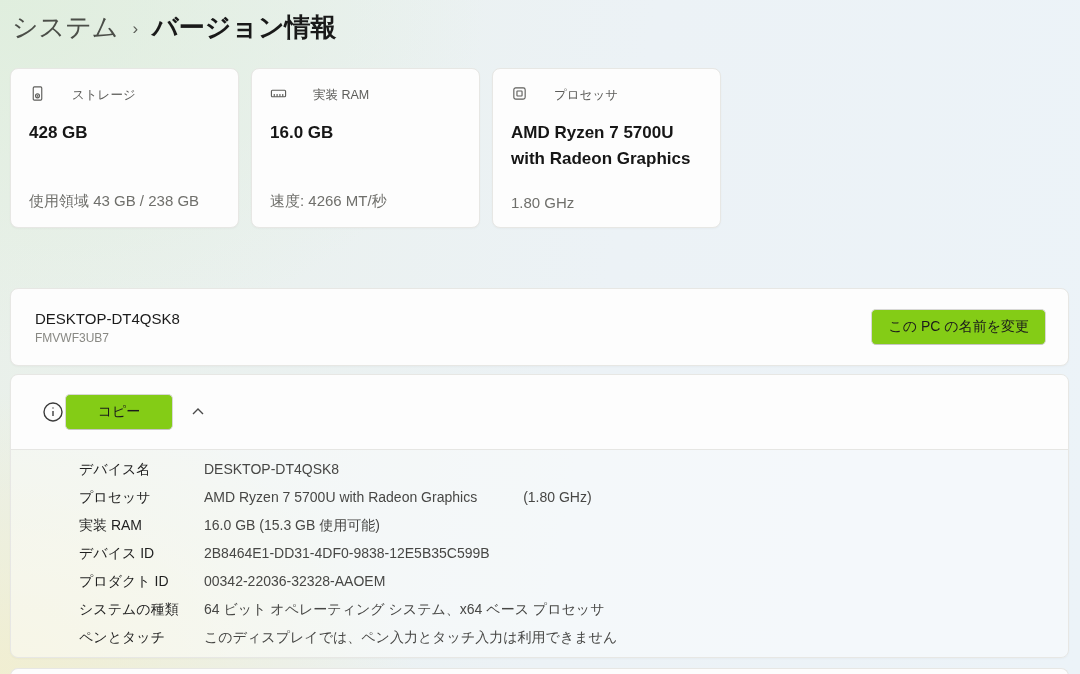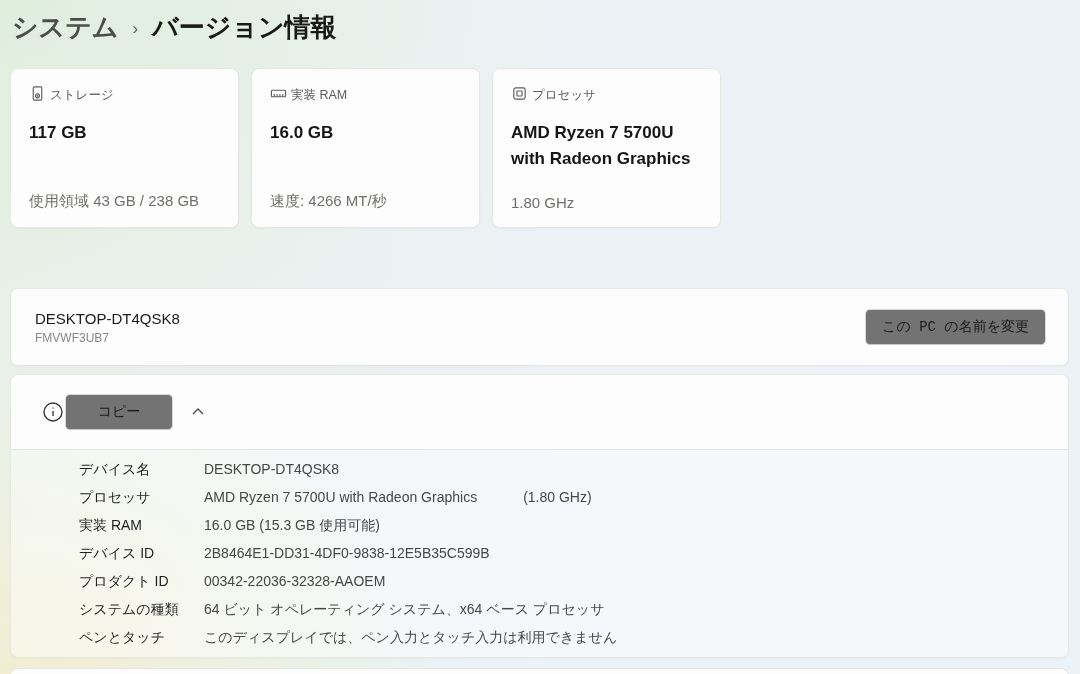--- a/index.html
+++ b/index.html
@@ -14,59 +14,59 @@
       linear-gradient(100deg, #e9f0e9 0%, #ecf2f6 55%, #ecf3f8 100%);
     color: #1b1b1b;
   }
 
   
   .breadcrumb {
     position: absolute; top: 10px; left: 12px;
     display: flex; align-items: center; gap: 14px;
     font-size: 26px;
   }
-  .breadcrumb .parent { color: #4b4e48; font-weight: 700; cursor: default; }
+  .breadcrumb .parent { color: #4b4e48; font-weight: 400; cursor: default; }
   .breadcrumb .sep { color: #5a5d57; font-size: 17px; padding-top: 3px; }
   .breadcrumb .title { color: #191919; font-weight: 700; }
 
   
   .cards { position: absolute; top: 68px; left: 10px; display: flex; gap: 12px; }
   .card {
     width: 229px; height: 160px;
     background: #fdfdfd;
     border: 1px solid #e7e7e4;
     border-radius: 8px;
     padding: 16px 18px;
     position: relative;
     box-shadow: 0 1px 2px rgba(0,0,0,0.03);
   }
-  .card-head { display: flex; align-items: center; gap: 4px; color: #5d5d5a; font-size: 12.5px; }
+  .card-head { display: flex; align-items: center; gap: 26px; color: #5d5d5a; font-size: 12.5px; }
   .card-head svg { width: 17px; height: 17px; stroke: #5d5d5a; }
   .card-value { margin-top: 15px; font-size: 17px; font-weight: 700; color: #161616; line-height: 1.55; }
   .card-footer { position: absolute; left: 18px; bottom: 16px; font-size: 15px; color: #6f6f6b; }
 
   
   .device-card {
     position: absolute; top: 288px; left: 10px; width: 1059px; height: 78px;
     background: #fdfdfd; border: 1px solid #e7e7e4; border-radius: 8px;
     display: flex; align-items: center; justify-content: space-between;
     padding: 0 22px 0 24px;
     box-shadow: 0 1px 2px rgba(0,0,0,0.03);
   }
   .device-name { font-size: 15px; color: #1b1b1b; }
   .device-model { font-size: 12px; color: #888883; margin-top: 4px; }
   .btn {
-    background: #737373;
+    background: #84cc16;
     border: 1px solid #d8d8d5;
     border-bottom-color: #c6c6c3;
     border-radius: 5px;
     font-size: 14px;
     color: #1b1b1b;
     padding: 8px 16px;
-    font-family: Liberation Mono, monospace;
+    font-family: Liberation Sans, sans-serif;
     cursor: pointer;
     white-space: nowrap;
   }
 
   
   .specs-card {
     position: absolute; top: 374px; left: 10px; width: 1059px; height: 284px;
     border: 1px solid #e7e7e4; border-radius: 8px;
     overflow: hidden;
     box-shadow: 0 1px 2px rgba(0,0,0,0.03);
@@ -118,21 +118,21 @@
     <div class="card-head">
       <span>
         <svg viewBox="0 0 18 18" fill="none" stroke-width="1.2">
             <rect x="4.5" y="2" width="9" height="14" rx="1.2"></rect>
             <circle cx="9" cy="11.5" r="2.1"></circle>
             <circle cx="9" cy="11.5" r="0.4" fill="#5d5d5a"></circle>
           </svg>
       </span>
       <span>ストレージ</span>
     </div>
-    <div class="card-value">117 GB</div>
+    <div class="card-value">428 GB</div>
     <div class="card-footer">使用領域 43 GB / 238 GB</div>
   </div>
 
 
   <div class="card">
     <div class="card-head">
       <span>
         <svg viewBox="0 0 18 18" fill="none" stroke-width="1.2">
             <rect x="1.5" y="5.5" width="15" height="7" rx="1"></rect>
             <path d="M4.5 9.5v3 M7.5 9.5v3 M10.5 9.5v3 M13.5 9.5v3"></path>

